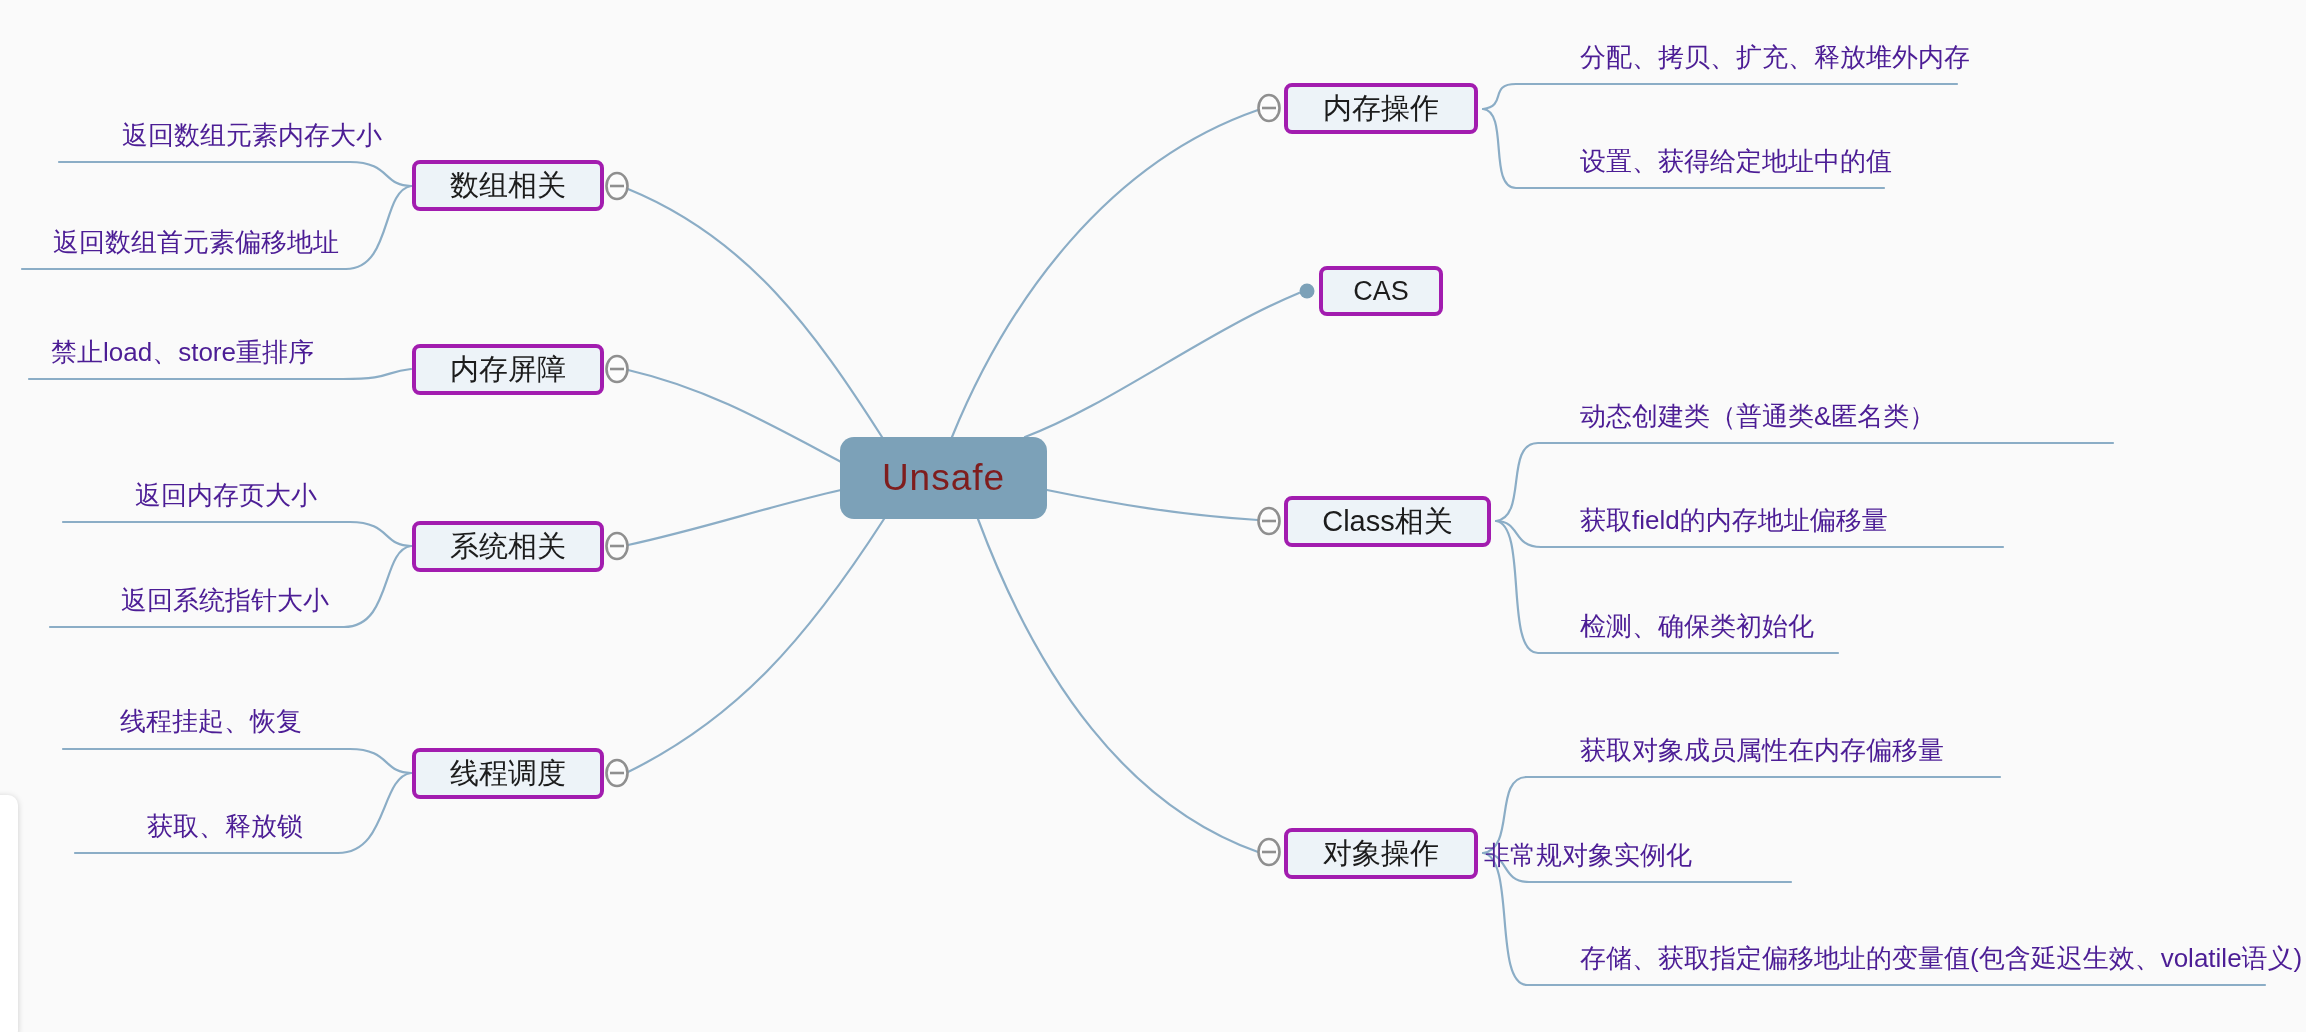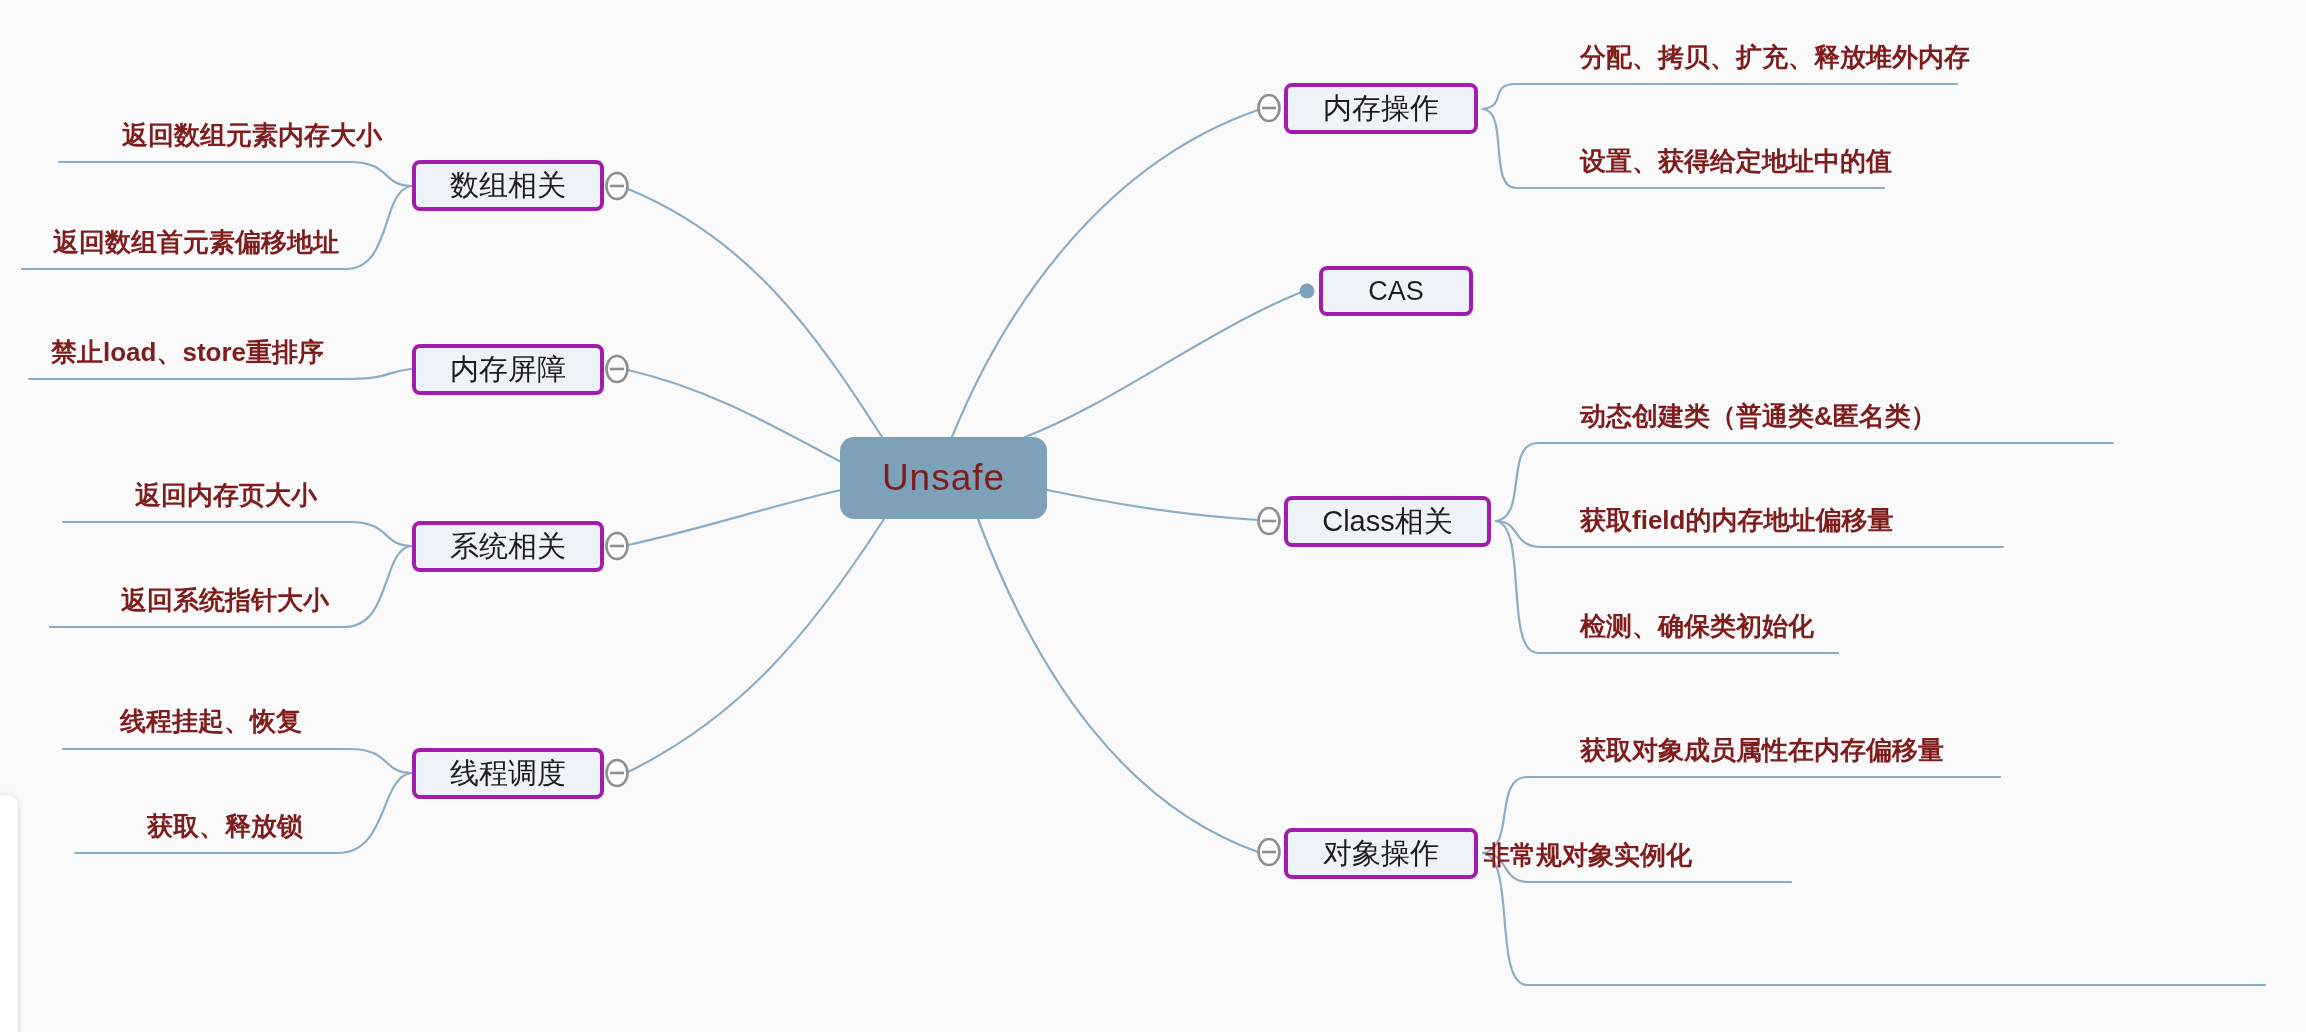--- a/index.html
+++ b/index.html
@@ -42,25 +42,24 @@
     border: 4px solid #a21caf;
     border-radius: 8px;
     box-sizing: border-box;
     display: flex; align-items: center; justify-content: center;
     color: #1c1c1c;
     font-size: 29px;
     white-space: nowrap;
   }
   .leaf {
     position: absolute;
-    color: #7f1d1d;
+    color: #4c1d95;
     font-size: 26px;
     line-height: 30px;
     white-space: nowrap;
-    font-weight: bold;
   }
   .partial-panel {
     position: absolute;
     left: -22px; top: 795px;
     width: 40px; height: 245px;
     background: #ffffff;
     border-radius: 10px;
     box-shadow: 0 1px 6px rgba(0,0,0,0.18);
   }
 </style>
@@ -134,21 +133,21 @@
     <circle cx="1307" cy="291" r="7.5" fill="#7ca1b8"></circle>
   </svg>
 
   <div class="root-topic">
     <span>Unsafe</span>
   </div>
 
   <div class="topic" style="left:1284px; top:83px; width:194px; height:51px;">
     <span>内存操作</span>
   </div>
-  <div class="topic" style="left:1319px; top:266px; width:154px; height:50px; font-size:27px;">
+  <div class="topic" style="left:1319px; top:266px; width:124px; height:50px; font-size:27px;">
     <span>CAS</span>
   </div>
   <div class="topic" style="left:1284px; top:496px; width:207px; height:51px;">
     <span>Class相关</span>
   </div>
   <div class="topic" style="left:1284px; top:828px; width:194px; height:51px;">
     <span>对象操作</span>
   </div>
 
   <div class="topic" style="left:412px; top:160px; width:192px; height:51px;">
@@ -164,20 +163,21 @@
     <span>线程调度</span>
   </div>
 
   <div class="leaf" style="left:1580px; top:42px;">分配、拷贝、扩充、释放堆外内存</div>
   <div class="leaf" style="left:1580px; top:146px;">设置、获得给定地址中的值</div>
   <div class="leaf" style="left:1580px; top:401px;">动态创建类（普通类&amp;匿名类）</div>
   <div class="leaf" style="left:1580px; top:505px;">获取field的内存地址偏移量</div>
   <div class="leaf" style="left:1580px; top:611px;">检测、确保类初始化</div>
   <div class="leaf" style="left:1580px; top:735px;">获取对象成员属性在内存偏移量</div>
   <div class="leaf" style="left:1484px; top:840px;">非常规对象实例化</div>
+  <div class="leaf" style="left:1580px; top:943px;">存储、获取指定偏移地址的变量值(包含延迟生效、volatile语义)</div>
 
   <div class="leaf" style="left:122px; top:120px;">返回数组元素内存大小</div>
   <div class="leaf" style="left:53px;  top:227px;">返回数组首元素偏移地址</div>
   <div class="leaf" style="left:51px;  top:337px;">禁止load、store重排序</div>
   <div class="leaf" style="left:135px; top:480px;">返回内存页大小</div>
   <div class="leaf" style="left:121px; top:585px;">返回系统指针大小</div>
   <div class="leaf" style="left:120px; top:706px;">线程挂起、恢复</div>
   <div class="leaf" style="left:147px; top:811px;">获取、释放锁</div>
 
   <div class="partial-panel"></div>

